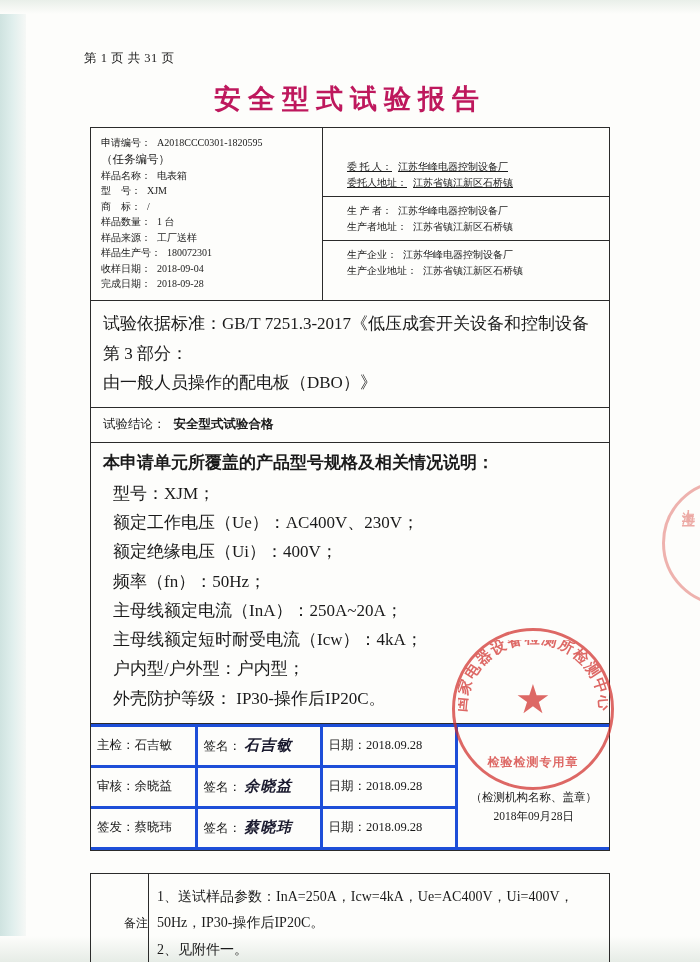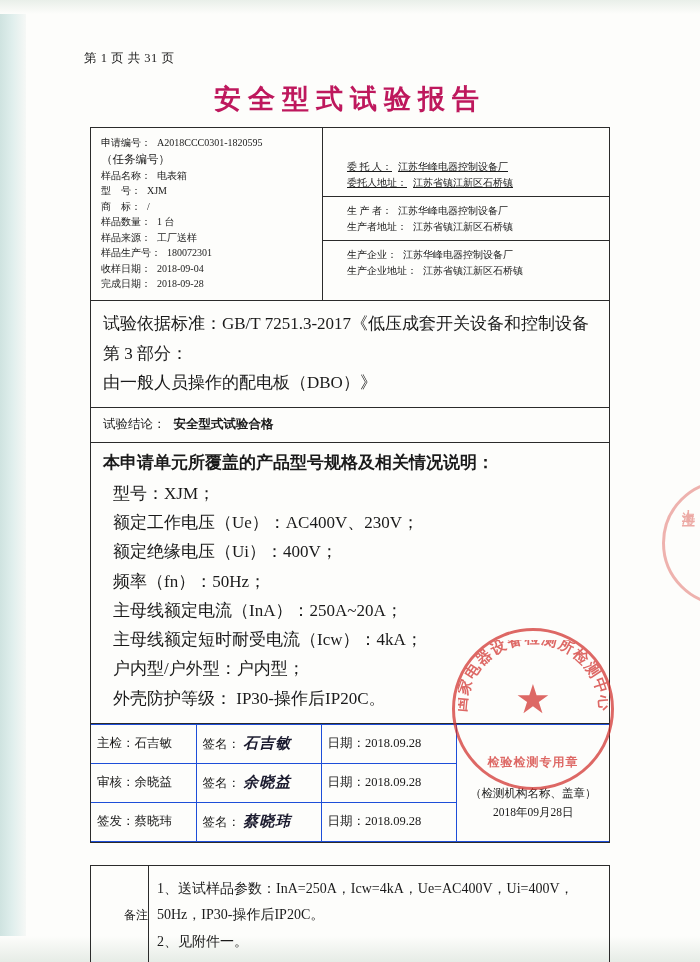--- a/index.html
+++ b/index.html
@@ -106,21 +106,21 @@
   .desc-cell { padding: 8px 10px 10px 12px; font-size: 17px; }
   .desc-title { font-weight: bold; margin-bottom: 5px; }
   .desc-cell .line { line-height: 1.72; padding-left: 10px; }
 
   table.sign {
     border-collapse: collapse;
     width: 100%;
     table-layout: fixed;
   }
   table.sign td {
-    border: 1px solid #1d4ed8;
+    border: 3px solid #1d4ed8;
     padding: 7px 6px;
     font-size: 12.5px;
     height: 24px;
     vertical-align: middle;
   }
   table.sign td.no-l { border-left: none; }
   table.sign td.no-r { border-right: none; }
   .sig-hand {
     font-family: "Liberation Serif", serif;
     font-style: italic;

